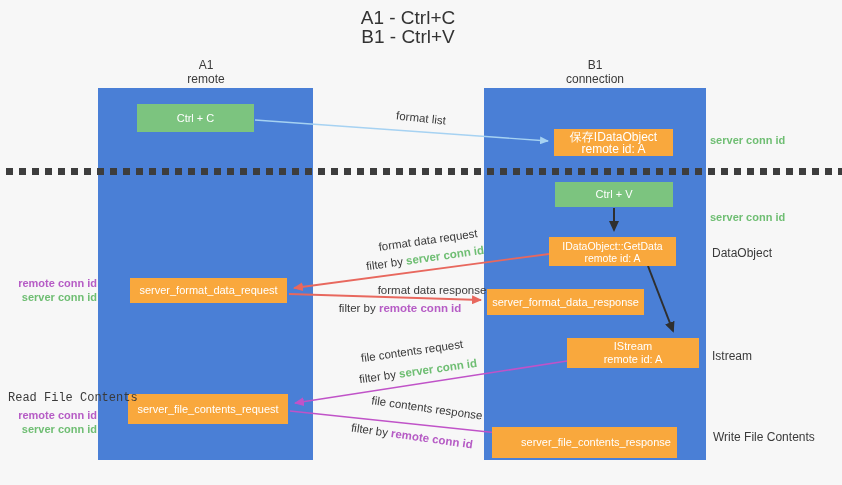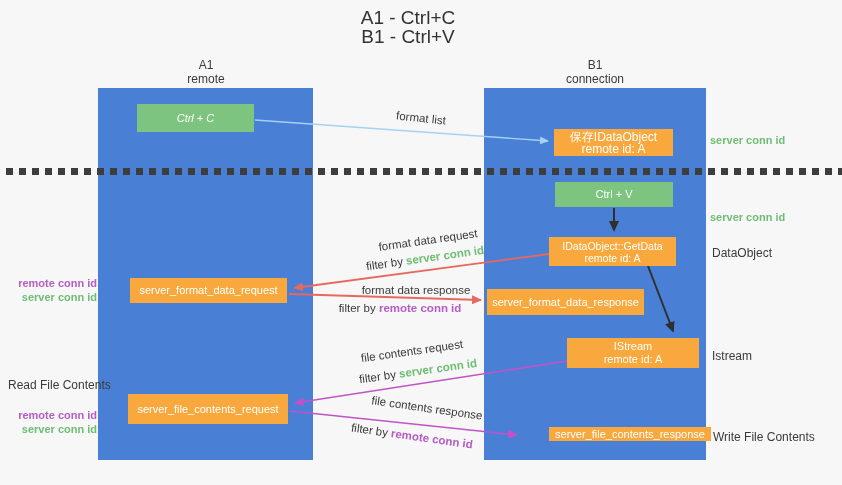--- a/index.html
+++ b/index.html
@@ -83,21 +83,21 @@
   </defs>
   <line x1="255" y1="120" x2="548" y2="141" stroke="#a6d2f2" stroke-width="1.4" marker-end="url(#m-blue)"></line>
   <line x1="614" y1="208" x2="614" y2="230" stroke="#2f2f2f" stroke-width="2" marker-end="url(#m-black)"></line>
   <line x1="648" y1="266" x2="673" y2="331" stroke="#2f2f2f" stroke-width="2" marker-end="url(#m-black)"></line>
   <line x1="549" y1="254" x2="294" y2="288" stroke="#e8685e" stroke-width="1.8" marker-end="url(#m-red)"></line>
   <line x1="289" y1="294" x2="481" y2="300" stroke="#e8685e" stroke-width="1.8" marker-end="url(#m-red)"></line>
   <line x1="567" y1="361" x2="295" y2="403" stroke="#c053c8" stroke-width="1.6" marker-end="url(#m-mag)"></line>
   <line x1="290" y1="411" x2="517" y2="435" stroke="#c053c8" stroke-width="1.6" marker-end="url(#m-mag)"></line>
 </svg>
 
-<div class="node green" style="left:137px;top:104px;width:117px;height:28px;font-style:italic;">
+<div class="node green" style="left:137px;top:104px;width:117px;height:28px;">
   <div>Ctrl + C</div>
 </div>
 
 <div class="node orange" style="left:554px;top:129px;width:119px;height:27px;font-size:12px;line-height:12px;">
   <div>保存IDataObject</div>
   <div>remote id: A</div>
 </div>
 
 <div class="node green" style="left:555px;top:182px;width:118px;height:25px;text-align:right;">
   <div>Ctrl + V</div>
@@ -118,45 +118,45 @@
 
 <div class="node orange" style="left:567px;top:338px;width:132px;height:30px;">
   <div>IStream</div>
   <div>remote id: A</div>
 </div>
 
 <div class="node orange" style="left:128px;top:394px;width:160px;height:30px;">
   <div>server_file_contents_request</div>
 </div>
 
-<div class="node orange" style="left:549px;top:427px;width:162px;height:14px;">
+<div class="node orange" style="left:492px;top:427px;width:162px;height:31px;padding-left:23px;">
   <div>server_file_contents_response</div>
 </div>
 
 <div class="elabel rot-fl" style="left:421px;top:118px;">format list</div>
 
 <div class="elabel rot-neg" style="left:428px;top:240px;">format data request</div>
 <div class="elabel rot-neg" style="left:425px;top:258px;"><span>filter by </span><span class="green-id">server conn id</span></div>
 
-<div class="elabel" style="left:416px;top:290px;">format data response</div>
+<div class="elabel" style="left:432px;top:290px;">format data response</div>
 <div class="elabel" style="left:400px;top:308px;"><span>filter by </span><span class="purple-id">remote conn id</span></div>
 
 <div class="elabel rot-neg" style="left:412px;top:351px;">file contents request</div>
 <div class="elabel rot-neg" style="left:418px;top:371px;"><span>filter by </span><span class="green-id">server conn id</span></div>
 
 <div class="elabel rot-pos" style="left:427px;top:408px;">file contents response</div>
 <div class="elabel rot-pos" style="left:412px;top:436px;"><span>filter by </span><span class="purple-id">remote conn id</span></div>
 
 <div class="side green-id" style="left:710px;top:134px;">server conn id</div>
 <div class="side green-id" style="left:710px;top:211px;">server conn id</div>
 <div class="side plain" style="left:712px;top:246px;">DataObject</div>
 <div class="side plain" style="left:712px;top:349px;">Istream</div>
 <div class="side plain" style="left:713px;top:430px;">Write File Contents</div>
 
 <div class="side-group" style="left:10px;top:277px;width:87px;">
   <div class="purple-id">remote conn id</div>
   <div class="green-id">server conn id</div>
 </div>
-<div class="side plain" style="left:8px;top:378px;">Read File Contents</div>
+<div class="side plain" style="left:8px;top:391px;font-family:Liberation Mono, monospace;">Read File Contents</div>
 <div class="side-group" style="left:10px;top:409px;width:87px;">
   <div class="purple-id">remote conn id</div>
   <div class="green-id">server conn id</div>
 </div>
 
 </body></html>

